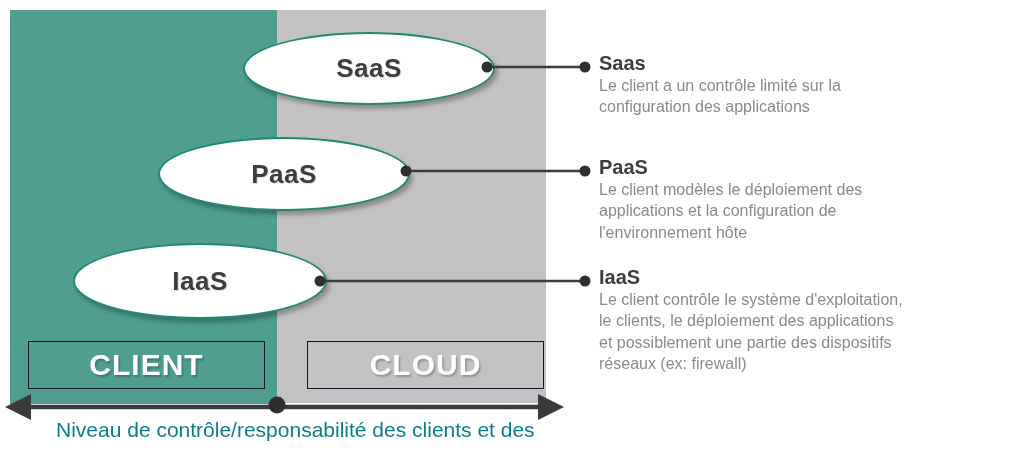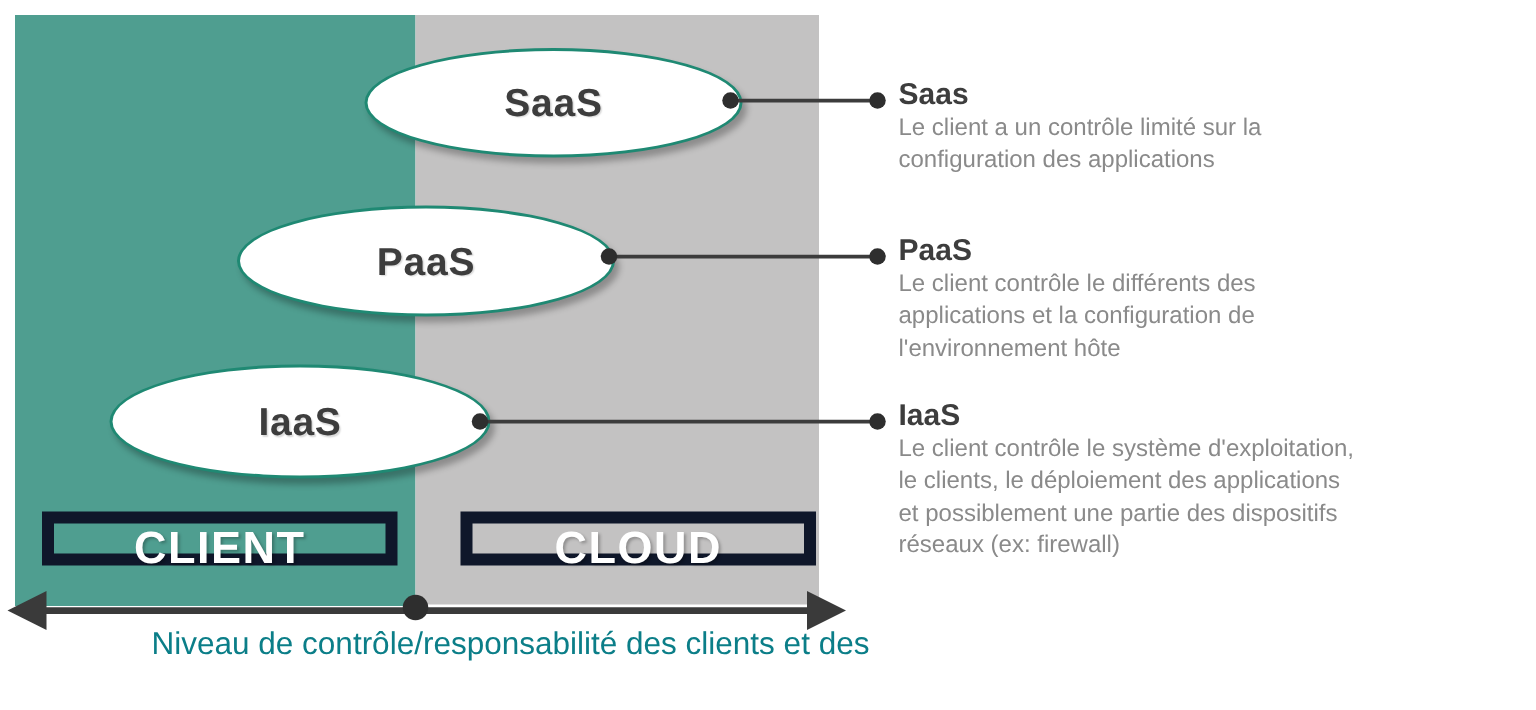--- a/index.html
+++ b/index.html
@@ -21,38 +21,38 @@
   .ellipse.paas{left:158px;top:137px;width:248px;height:70px;}
   .ellipse.iaas{left:73px;top:243px;width:250px;height:72px;}
   .ellipse span{
     font-size:26px;font-weight:bold;color:#3d3d3d;letter-spacing:0.5px;
     text-shadow:1px 1px 1px rgba(0,0,0,0.15);
   }
   
   svg.overlay{position:absolute;left:0;top:0;pointer-events:none;}
   
   .zone-box{
-    position:absolute;top:341px;height:36px;border:8px solid #0f172a;
-    display:flex;align-items:flex-start;justify-content:center;box-sizing:border-box;
+    position:absolute;top:341px;height:48px;border:1px solid #0f172a;
+    display:flex;align-items:center;justify-content:center;box-sizing:border-box;
   }
   .zone-box.client{left:28px;width:237px;}
   .zone-box.cloud{left:295px;width:237px;margin-left:12px;}
   .zone-box span{
     color:#ffffff;font-weight:bold;font-size:30px;letter-spacing:1px;
     text-shadow:1.5px 1.5px 2px rgba(0,0,0,0.25);
   }
   
   .legend-item{position:absolute;left:599px;width:425px;}
   .legend-item .title{font-size:20px;font-weight:bold;color:#3d3d3d;line-height:21.5px;}
   .legend-item .line{font-size:16px;color:#8a8a8a;line-height:21.5px;}
   .legend-item.saas{top:53px;}
   .legend-item.paas{top:157px;}
   .legend-item.iaas{top:267px;}
   
-  .caption{position:absolute;left:56px;top:417px;color:#0b7e88;font-size:21px;line-height:26px;margin-left:45px;}
+  .caption{position:absolute;left:56px;top:417px;color:#0b7e88;font-size:21px;line-height:26px;}
   .caption div{white-space:nowrap;}
 </style>
 </head>
 <body>
 
 <div class="canvas">
 
   <div class="region client"></div>
   <div class="region cloud"></div>
 
@@ -93,21 +93,21 @@
     <span>CLOUD</span>
   </div>
 
   <div class="legend-item saas">
     <div class="title">Saas</div>
     <div class="line">Le client a un contrôle limité sur la</div>
     <div class="line">configuration des applications</div>
   </div>
   <div class="legend-item paas">
     <div class="title">PaaS</div>
-    <div class="line">Le client contrôle le différents des</div>
+    <div class="line">Le client modèles le déploiement des</div>
     <div class="line">applications et la configuration de</div>
     <div class="line">l'environnement hôte</div>
   </div>
   <div class="legend-item iaas">
     <div class="title">IaaS</div>
     <div class="line">Le client contrôle le système d'exploitation,</div>
     <div class="line">le clients, le déploiement des applications</div>
     <div class="line">et possiblement une partie des dispositifs</div>
     <div class="line">réseaux (ex: firewall)</div>
   </div>

